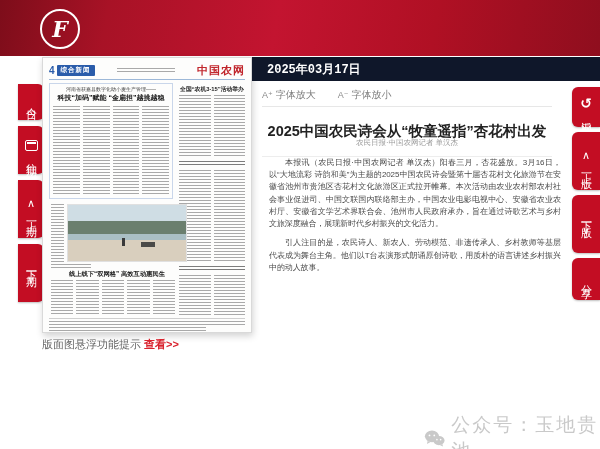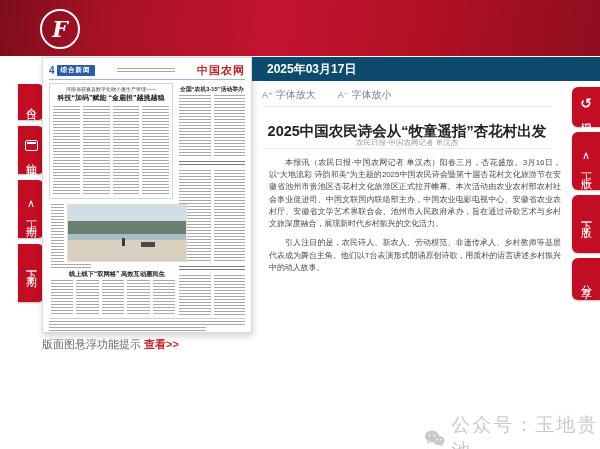--- a/index.html
+++ b/index.html
@@ -59,33 +59,33 @@
   }
   .np-photo::after{content:"";position:absolute;left:46%;bottom:28%;width:3px;height:8px;background:#3a3a3a;}
   .np-photo::before{content:"";position:absolute;left:62%;bottom:26%;width:14px;height:5px;background:#4a4a48;}
   .np-headline-photo{position:absolute;left:8px;top:212px;width:132px;font-size:6.3px;font-weight:bold;color:#1a1a1a;text-align:center;white-space:nowrap;overflow:hidden;}
   .np-foot{position:absolute;left:6px;right:6px;top:260px;border-top:1px solid #cfcfcf;padding-top:2px;}
   
   .hint-row{position:absolute;left:42px;top:337px;font-size:11px;color:#666;}
   .hint-link{color:#d9232e;font-weight:bold;cursor:pointer;}
   
   .date-bar{
-    position:absolute;left:252px;top:57px;width:348px;height:24px;background:#0c4a6e;
-    color:#fff;font-size:12px;font-weight:bold;display:flex;align-items:center;padding-left:15px;box-sizing:border-box;
+    position:absolute;left:252px;top:57px;width:348px;height:24px;background:#0f172a;
+    color:#fff;font-size:12px;font-weight:bold;display:flex;align-items:center;padding-left:15px;box-sizing:border-box;font-family:Liberation Mono, monospace;
   }
   .controls{
     position:absolute;left:262px;top:83px;width:290px;height:23px;border-bottom:1px solid #e7e7e7;
     display:flex;align-items:center;gap:22px;color:#7d7d7d;font-size:10px;
   }
   .ctrl{display:flex;align-items:center;gap:3px;cursor:pointer;}
   .ctrl .aicon{font-size:9px;color:#8a8a8a;}
   .art-title{position:absolute;left:258px;top:112px;width:298px;text-align:center;
     font-size:14.5px;font-weight:bold;color:#222;line-height:1.25;}
   .art-byline{position:absolute;left:262px;top:138px;width:290px;text-align:center;
-    font-size:7.5px;color:#9a9a9a;border-bottom:1px solid #ededed;}
+    font-size:7.5px;color:#9a9a9a;border-bottom:1px solid #ededed;padding-bottom:8px;}
   .art-body{position:absolute;left:269px;top:157px;width:292px;color:#4a4a4a;}
   .art-body p{margin:0 0 7px 0;font-size:8px;line-height:1.53;text-align:justify;text-indent:2em;letter-spacing:-0.1px;}
   
   .watermark{
     position:absolute;left:424px;top:412px;display:flex;align-items:center;gap:6px;
     color:#bcbcbc;font-size:19px;letter-spacing:2px;opacity:.8;pointer-events:none;
   }
 </style>
 </head>
 <body>

